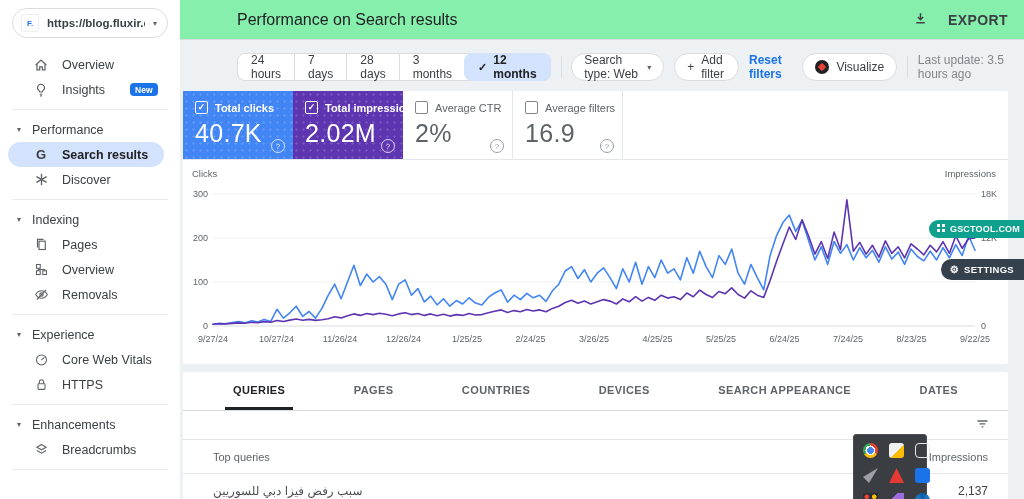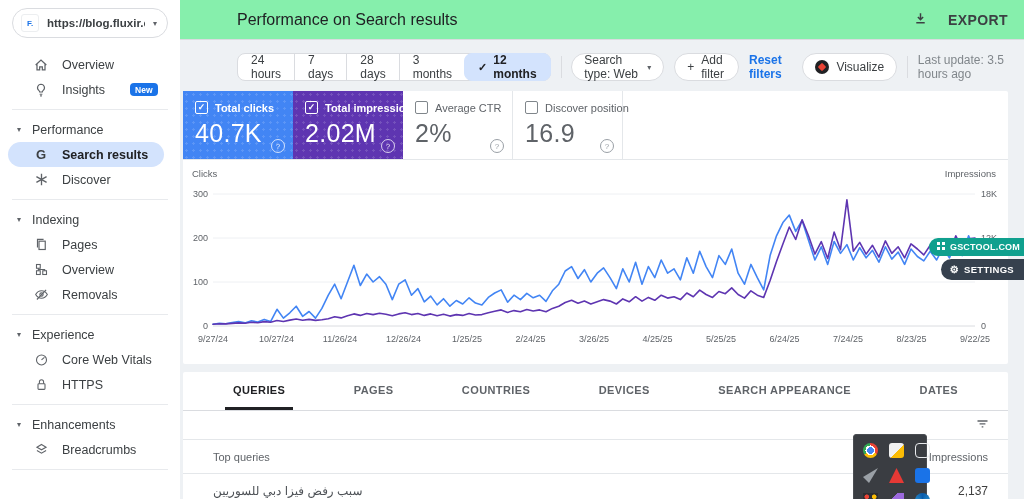--- a/index.html
+++ b/index.html
@@ -72,21 +72,21 @@
   .tab{font-size:11px;font-weight:bold;color:#5f6368;display:flex;align-items:center;padding:0 8px;
       letter-spacing:.4px;border-bottom:3px solid transparent;box-sizing:border-box;}
   .tab.active{color:#202124;border-bottom-color:#202124;}
   .tfilter-row{height:28px;display:flex;justify-content:flex-end;align-items:center;padding:0 18px;border-bottom:1px solid #e4e7ea;}
   .thead{display:flex;justify-content:space-between;height:33px;align-items:center;padding:0 20px 0 30px;
       border-bottom:1px solid #e4e7ea;font-size:11px;color:#5f6368;}
   .trow{display:flex;justify-content:space-between;height:34px;align-items:center;padding:0 20px 0 30px;font-size:12px;}
   .q-text{color:#4d5156;}
   .q-val{color:#404040;}
   
-  .gsctool-btn{position:absolute;right:0;top:238px;height:18px;background:#10a08e;border-radius:9px 0 0 9px;
+  .gsctool-btn{position:absolute;right:0;top:220px;height:18px;background:#10a08e;border-radius:9px 0 0 9px;
       color:#fff;font-size:9px;font-weight:bold;display:flex;align-items:center;gap:5px;padding:0 4px 0 8px;letter-spacing:.2px;}
   .settings-btn{position:absolute;right:0;top:259px;height:21px;background:#36414e;border-radius:11px 0 0 11px;
       color:#fff;font-size:9.5px;font-weight:bold;display:flex;align-items:center;gap:5px;padding:0 10px 0 9px;letter-spacing:.3px;}
   .gear{font-size:10px;line-height:1;}
   
   .ext-panel{position:absolute;left:853px;top:434px;width:74px;height:80px;background:#3a3d42;border:1px solid #4a4d52;
       border-radius:3px;padding:8px 9px;box-sizing:border-box;display:grid;grid-template-columns:repeat(3,1fr);gap:10px 11px;}
   .pic{width:15px;height:15px;}
   .chrome-icon{border-radius:50%;background:radial-gradient(circle at 50% 50%,#4285f4 0 3.5px,#fff 3.5px 5px,transparent 5px),
       conic-gradient(#ea4335 0 33%,#fbbc05 33% 66%,#34a853 66% 100%);}
@@ -297,21 +297,21 @@
             <div class="mc-top">
                 <span class="cb"></span>
                 <span>Average CTR</span>
               </div>
             <div class="mc-val">2%</div>
             <span class="help">?</span>
           </div>
           <div class="mc white">
             <div class="mc-top">
                 <span class="cb"></span>
-                <span>Discover position</span>
+                <span>Average filters</span>
               </div>
             <div class="mc-val">16.9</div>
             <span class="help">?</span>
           </div>
         </div>
         <div class="chart-block">
           <div class="axis-titles">
             <span>Clicks</span>
             <span>Impressions</span>
           </div>

